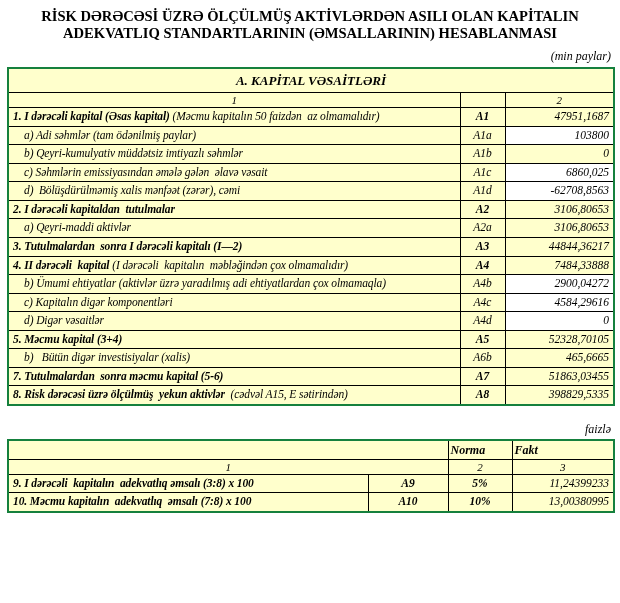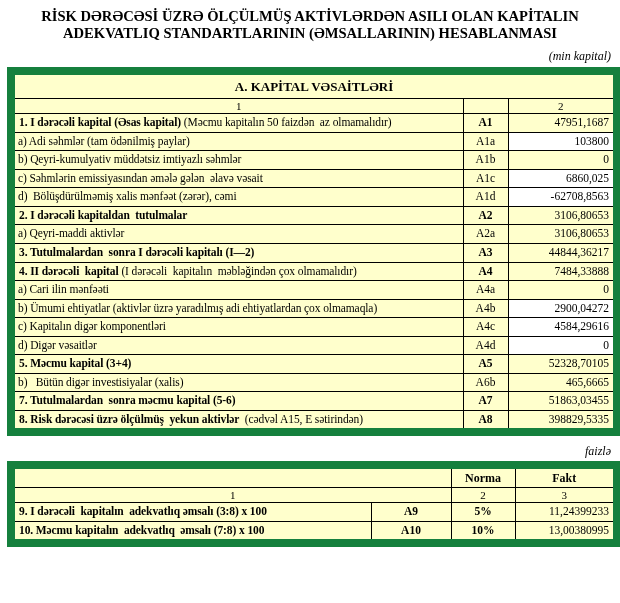--- a/index.html
+++ b/index.html
@@ -10,64 +10,65 @@
     color: #000;
     font-family: "Liberation Serif", serif;
     overflow: hidden;
   }
   .page { width: 620px; height: 520px; padding: 8px 7px 4px 7px; }
 
   .title { text-align: center; font-weight: bold; font-size: 14.6px; line-height: 1.16; }
   .title .tline { white-space: nowrap; }
 
   .note { text-align: right; font-style: italic; font-size: 12px; margin: 7px 2px 3px 0; }
-  .note2 { text-align: right; font-style: italic; font-size: 12px; margin: 8px 2px 2px 0; }
+  .note2 { text-align: right; font-style: italic; font-size: 12px; margin: 16px 2px 2px 0; }
 
   table.tbl {
     border-collapse: collapse;
     width: 606px;
     table-layout: fixed;
-    border: 8px solid #15803d;
+    border: 2px solid #15803d;
+    font-style: italic;
   }
   .tbl td {
     border: 1px solid #000;
     background: var(--cell-yellow, #FFFFCC);
     font-size: 11.5px;
     padding: 1px 4px;
     vertical-align: middle;
     line-height: 1.35;
     overflow: hidden;
   }
   tr.section-row td { text-align: center; font-weight: bold; font-size: 13px; padding: 3px 2px; }
   tr.chead td { text-align: center; font-size: 11px; padding: 0; height: 15px; line-height: 14px; }
 
   td.lbl { white-space: pre-wrap; letter-spacing: -0.1px; }
   td.code { text-align: center; margin-top: 20px; }
   td.val { text-align: right; }
   td.norma { text-align: center; font-weight: bold; }
 
   tr.main td.lbl, tr.main td.code { font-weight: bold; }
-  tr.sub td.lbl { padding-left: 3px; }
+  tr.sub td.lbl { padding-left: 15px; }
   span.norm { font-weight: normal; }
 
   td.white { background: var(--cell-white, #ffffff); }
 
-  tr.rhead1 td { text-align: center; font-weight: bold; font-size: 12px; padding: 1px 8px; }
+  tr.rhead1 td { text-align: left; font-weight: bold; font-size: 12px; padding: 1px 2px; }
 </style>
 </head>
 <body>
 
 <div class="page">
 
   <div class="title">
     <div class="tline">RİSK DƏRƏCƏSİ ÜZRƏ ÖLÇÜLMÜŞ AKTİVLƏRDƏN ASILI OLAN KAPİTALIN</div>
     <div class="tline">ADEKVATLIQ STANDARTLARININ (ƏMSALLARININ) HESABLANMASI</div>
   </div>
 
-  <div class="note">(min kapital)</div>
+  <div class="note">(min paylar)</div>
 
   <table class="tbl">
     <colgroup>
         <col style="width:452px">
         <col style="width:45px">
         <col style="width:109px">
       </colgroup>
     <tbody>
       <tr class="section-row">
         <td colspan="3">A. KAPİTAL VƏSAİTLƏRİ</td>
@@ -115,25 +116,20 @@
       </tr>
       <tr class="main">
         <td class="lbl">3. Tutulmalardan  sonra I dərəcəli kapitalı (I—2)</td>
         <td class="code">A3</td>
         <td class="val">44844,36217</td>
       </tr>
       <tr class="main">
         <td class="lbl"><span>4. II dərəcəli  kapital</span><span class="norm"> (I dərəcəli  kapitalın  məbləğindən çox olmamalıdır)</span></td>
         <td class="code">A4</td>
         <td class="val">7484,33888</td>
-      </tr>
-      <tr class="sub">
-        <td class="lbl">a) Cari ilin mənfəəti</td>
-        <td class="code">A4a</td>
-        <td class="val">0</td>
       </tr>
       <tr class="sub">
         <td class="lbl">b) Ümumi ehtiyatlar (aktivlər üzrə yaradılmış adi ehtiyatlardan çox olmamaqla)</td>
         <td class="code">A4b</td>
         <td class="val white">2900,04272</td>
       </tr>
       <tr class="sub">
         <td class="lbl">c) Kapitalın digər komponentləri</td>
         <td class="code">A4c</td>
         <td class="val white">4584,29616</td>

